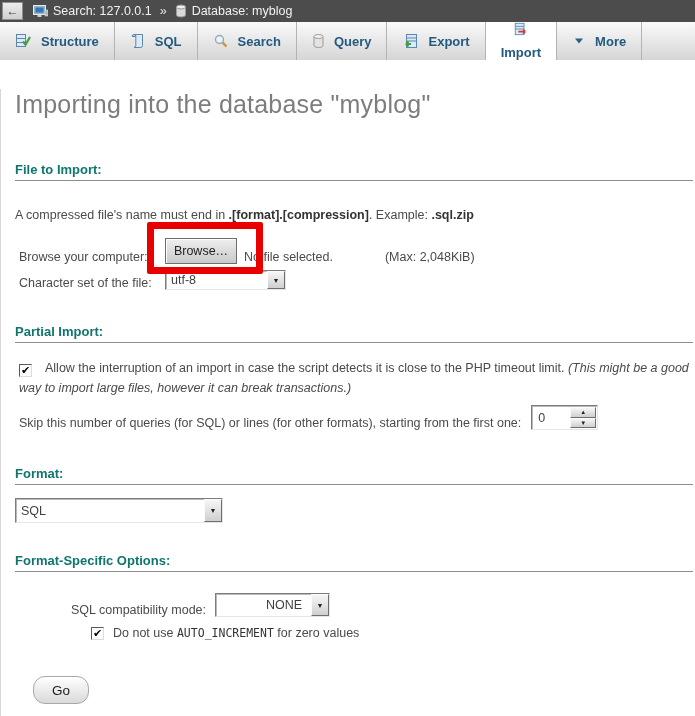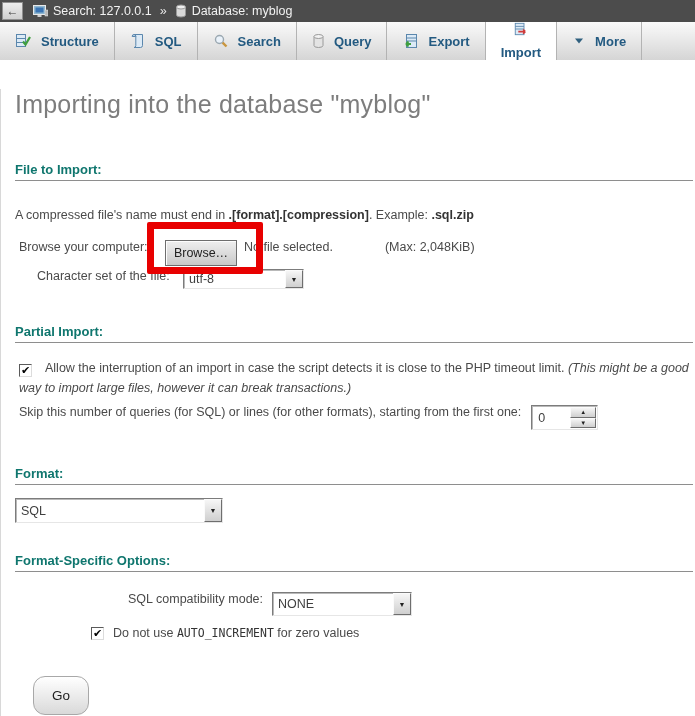--- a/index.html
+++ b/index.html
@@ -50,23 +50,23 @@
     padding-bottom:3px; border-bottom:1px solid #8e8e8e; line-height:14px;
   }
   .sh-file   { margin-top:44px; }
   .sh-part   { margin-top:35px; }
   .sh-format { margin-top:37px; }
   .sh-fso    { margin-top:31px; }
 
   p.info { margin-top:9px; line-height:16.5px; }
   p.info b { color:#333; }
 
-  .row { display:flex; align-items:flex-start; }
+  .row { display:flex; align-items:flex-end; }
   .browse-row  { margin-top:17px; height:24px; }
-  .charset-row { margin-top:5px;  height:21px;margin-left:18px; }
+  .charset-row { margin-top:5px;  height:21px; }
   .lbl148 { display:inline-block; width:150px; padding-left:4px; }
   .win-btn {
     font-family:"Liberation Sans",sans-serif; font-size:12.5px; color:#222;
     width:72px; height:26px; background:linear-gradient(#efefef,#c9c9c9);
     border:1px solid #6e6e6e; box-shadow:inset 1px 1px 0 #fdfdfd;
     cursor:pointer;
   }
   .nofile { margin-left:7px; }
   .maxsize { margin-left:52px; }
 
@@ -77,21 +77,21 @@
     box-shadow:inset 1px 1px 0 #b9b9b9; height:20px; cursor:pointer;
   }
   .xsel .xsel-text { padding-left:5px; color:#3f3f3f; }
   .xsel .xsel-btn {
     width:18px; align-self:stretch; display:flex; align-items:center; justify-content:center;
     background:linear-gradient(#f6f6f6,#cfcfcf); border:1px solid;
     border-color:#fbfbfb #6e6e6e #6e6e6e #fbfbfb; font-size:7px; color:#222;
   }
   .sel-charset { width:121px; }
   .sel-format  { width:208px; height:25px; margin-top:13px; margin-left:0; }
-  .sel-compat  { width:140px; height:24px; }
+  .sel-compat  { width:115px; height:24px;padding-left:45px; }
 
   
   .cb {
     display:inline-block; width:13px; height:13px; background:#fff;
     border:1px solid; border-color:#5a5a5a #dcdcdc #dcdcdc #5a5a5a;
     font-size:11px; line-height:11px; text-align:center; color:#000;
     font-weight:bold; cursor:pointer; flex:none;
   }
 
   .allow-p { margin-top:15px; line-height:20px; padding-left:4px; }
@@ -105,28 +105,28 @@
     box-shadow:inset 1px 1px 0 #b9b9b9; align-items:center;
   }
   .spinbox .val { flex:1; padding-left:6px; color:#3f3f3f; }
   .spin-btns { display:flex; flex-direction:column; width:26px; height:21px; margin-right:1px; }
   .spin-btns .sb {
     flex:1; display:flex; align-items:center; justify-content:center;
     background:linear-gradient(#f6f6f6,#cfcfcf); border:1px solid;
     border-color:#fbfbfb #6e6e6e #6e6e6e #fbfbfb; font-size:6px; color:#222; cursor:pointer;
   }
 
-  .compat-row { margin-top:20px; margin-left:113px; height:25px; }
+  .compat-row { margin-top:20px; margin-left:56px; height:25px; }
   .compat-row .xsel { margin-left:9px; }
   .zero-row { margin-top:8px; margin-left:76px; height:16px; align-items:center; }
   .zero-row .cb { margin-right:9px; }
   .mono { font-family:"DejaVu Sans Mono","Liberation Mono",monospace; font-size:11.5px; color:#333; }
 
   .go-btn {
-    margin:35px 0 0 18px; padding:0 18px; height:39px;
+    margin:35px 0 0 18px; padding:0 18px; height:28px;
     border-radius:12px; border:1px solid #a8a8a8;
     background:linear-gradient(#ffffff,#d9d9d9);
     font-family:"Liberation Sans",sans-serif; font-size:13.5px; color:#1c1c1c;
     cursor:pointer;
   }
 
   
   .red-box {
     position:absolute; left:147px; top:222px; width:116px; height:52px;
     border:7px solid #e80000; border-radius:2px; pointer-events:none; z-index:20;

